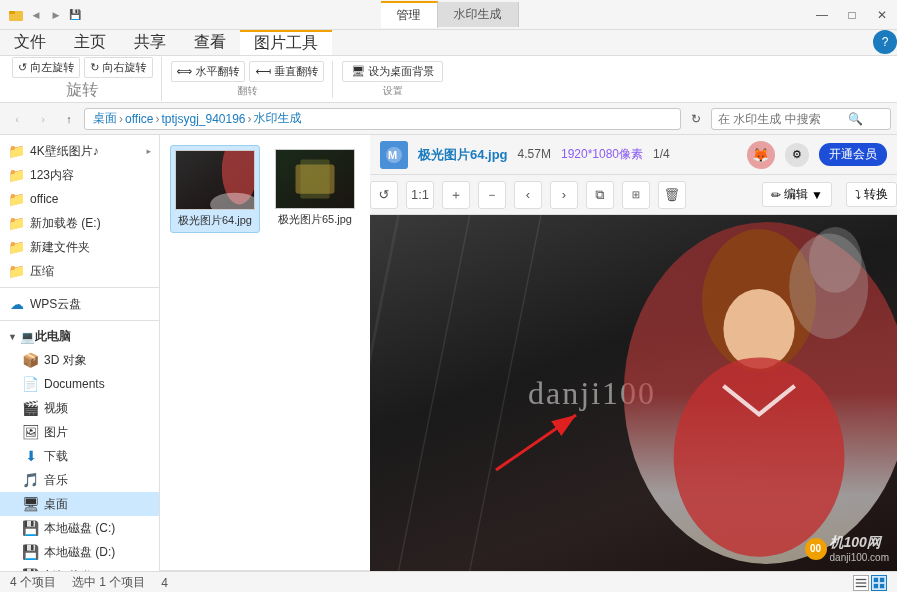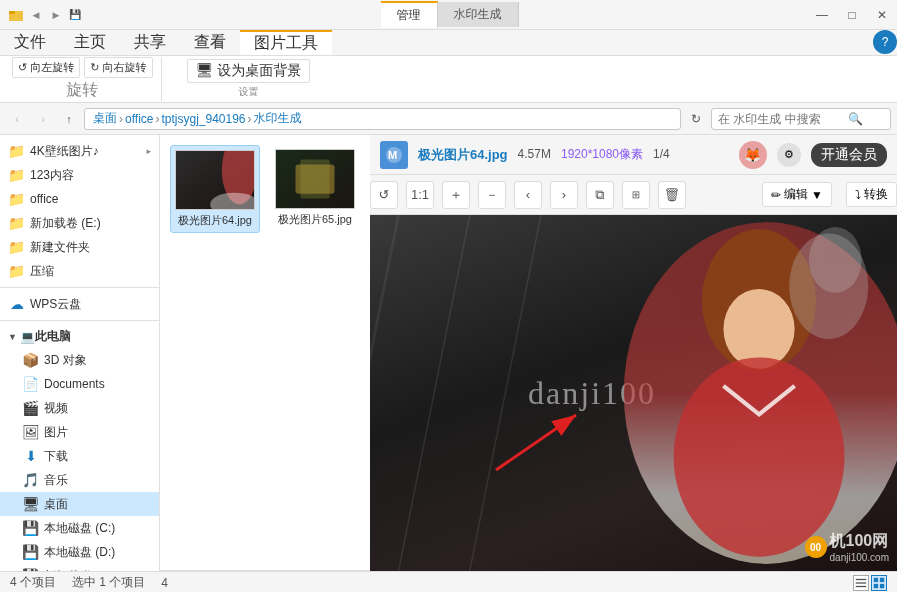--- a/index.html
+++ b/index.html
@@ -55,21 +55,21 @@
     .file-thumb { width: 80px; height: 60px; background: #ddd; border: 1px solid #ccc; overflow: hidden; display: flex; align-items: center; justify-content: center; }
     .file-name { font-size: 11px; color: #333; text-align: center; margin-top: 3px; word-break: break-all; }
 
     
     .preview-area { flex: 1; display: flex; flex-direction: column; overflow: hidden; }
     .preview-toolbar { height: 40px; background: #f5f5f5; border-bottom: 1px solid #ddd; display: flex; align-items: center; padding: 0 10px; gap: 6px; }
     .preview-filename { font-size: 13px; font-weight: bold; color: #1a7bbf; margin-right: 4px; }
     .preview-info { font-size: 12px; color: #555; }
     .preview-spacer { flex: 1; }
     .preview-avatar { width: 28px; height: 28px; border-radius: 50%; background: #e8a0a0; display: flex; align-items: center; justify-content: center; font-size: 14px; }
-    .preview-vip-btn { background: #404040; color: #fff; padding: 3px 10px; border-radius: 11px; font-size: 14px; cursor: pointer; }
+    .preview-vip-btn { background: #1d4ed8; color: #fff; padding: 3px 10px; border-radius: 11px; font-size: 12px; cursor: pointer; }
     .preview-nav { height: 40px; background: #f5f5f5; border-bottom: 1px solid #ddd; display: flex; align-items: center; justify-content: center; gap: 8px; }
     .prev-nav-btn { width: 28px; height: 28px; border: 1px solid #ddd; border-radius: 3px; background: #fff; display: flex; align-items: center; justify-content: center; font-size: 13px; color: #555; cursor: pointer; }
     .preview-image { flex: 1; background: #4a4a4a; display: flex; align-items: center; justify-content: flex-start; position: relative; overflow: hidden; }
 
     
     .statusbar { height: 22px; background: #f5f5f5; border-top: 1px solid #ddd; display: flex; align-items: center; padding: 0 10px; font-size: 12px; color: #555; gap: 16px; }
 
     
     .thumb-64 { background: linear-gradient(135deg, #2c2c2c 0%, #1a1a1a 50%, #3a3030 100%); position: relative; }
     .thumb-65 { background: linear-gradient(135deg, #1a2a1a 0%, #2a3a2a 50%, #1a1510 100%); }
@@ -131,30 +131,37 @@
     <div class="ribbon-tab">文件</div>
     <div class="ribbon-tab">主页</div>
     <div class="ribbon-tab">共享</div>
     <div class="ribbon-tab">查看</div>
     <div class="ribbon-tab active">图片工具</div>
     <div style="flex:1"></div>
     <div class="ribbon-help">?</div>
   </div>
 
   <div class="ribbon-commands" style="height:46px; background:#fff;">
-    <div style="display:flex; align-items:center; gap:25px; padding:0 4px; font-size:11px; color:#333;">
+    <div style="display:flex; align-items:center; gap:9px; padding:0 4px; font-size:11px; color:#333;">
       <div style="display:flex; flex-direction:column; align-items:center; gap:2px; border-right:1px solid #e0e0e0; padding-right:8px;">
         <div style="display:flex; gap:4px;">
           <div style="padding:2px 5px; border:1px solid #ddd; border-radius:2px; cursor:pointer; font-size:11px;">↺ 向左旋转</div>
           <div style="padding:2px 5px; border:1px solid #ddd; border-radius:2px; cursor:pointer; font-size:11px;">↻ 向右旋转</div>
         </div>
         <div style="font-size:16px; color:#888;">旋转</div>
       </div>
+      <div style="display:flex; flex-direction:column; align-items:center; gap:2px; border-right:1px solid #e0e0e0; padding-right:8px;">
+        <div style="display:flex; gap:4px;">
+          <div style="padding:2px 5px; border:1px solid #ddd; border-radius:2px; cursor:pointer; font-size:11px;">⟺ 水平翻转</div>
+          <div style="padding:2px 5px; border:1px solid #ddd; border-radius:2px; cursor:pointer; font-size:11px;">⟻ 垂直翻转</div>
+        </div>
+        <div style="font-size:10px; color:#888;">翻转</div>
+      </div>
       <div style="display:flex; flex-direction:column; align-items:center; gap:2px;">
-        <div style="padding:2px 8px; border:1px solid #ddd; border-radius:2px; cursor:pointer; font-size:14px;">🖥 设为桌面背景</div>
+        <div style="padding:2px 8px; border:1px solid #ddd; border-radius:2px; cursor:pointer; font-size:11px;">🖥 设为桌面背景</div>
         <div style="font-size:10px; color:#888;">设置</div>
       </div>
     </div>
   </div>
 </div>
 
 <div class="addressbar">
   <div class="nav-btn disabled">‹</div>
   <div class="nav-btn disabled">›</div>
   <div class="nav-btn">↑</div>
@@ -381,21 +388,21 @@
           </svg>
 
           <svg style="position:absolute; right:3%; top:0; width:20%; height:40%;" viewBox="0 0 80 100">
             <ellipse cx="40" cy="50" rx="30" ry="40" fill="#c0c0c0" opacity="0.3"></ellipse>
             <ellipse cx="45" cy="30" rx="20" ry="25" fill="#d0d0d0" opacity="0.25"></ellipse>
           </svg>
 
           <div class="logo-watermark">
             <div class="logo-circle">00</div>
             <div style="display:flex; flex-direction:column;">
-              <span style="font-size:16px; font-weight:bold;">机100网</span>
+              <span style="font-size:14px; font-weight:bold;font-style:italic;">机100网</span>
               <span style="font-size:10px; color:rgba(255,255,255,0.7);">danji100.com</span>
             </div>
           </div>
         </div>
       </div>
     </div>
   </div>
 </div>
 
 <div class="statusbar">

